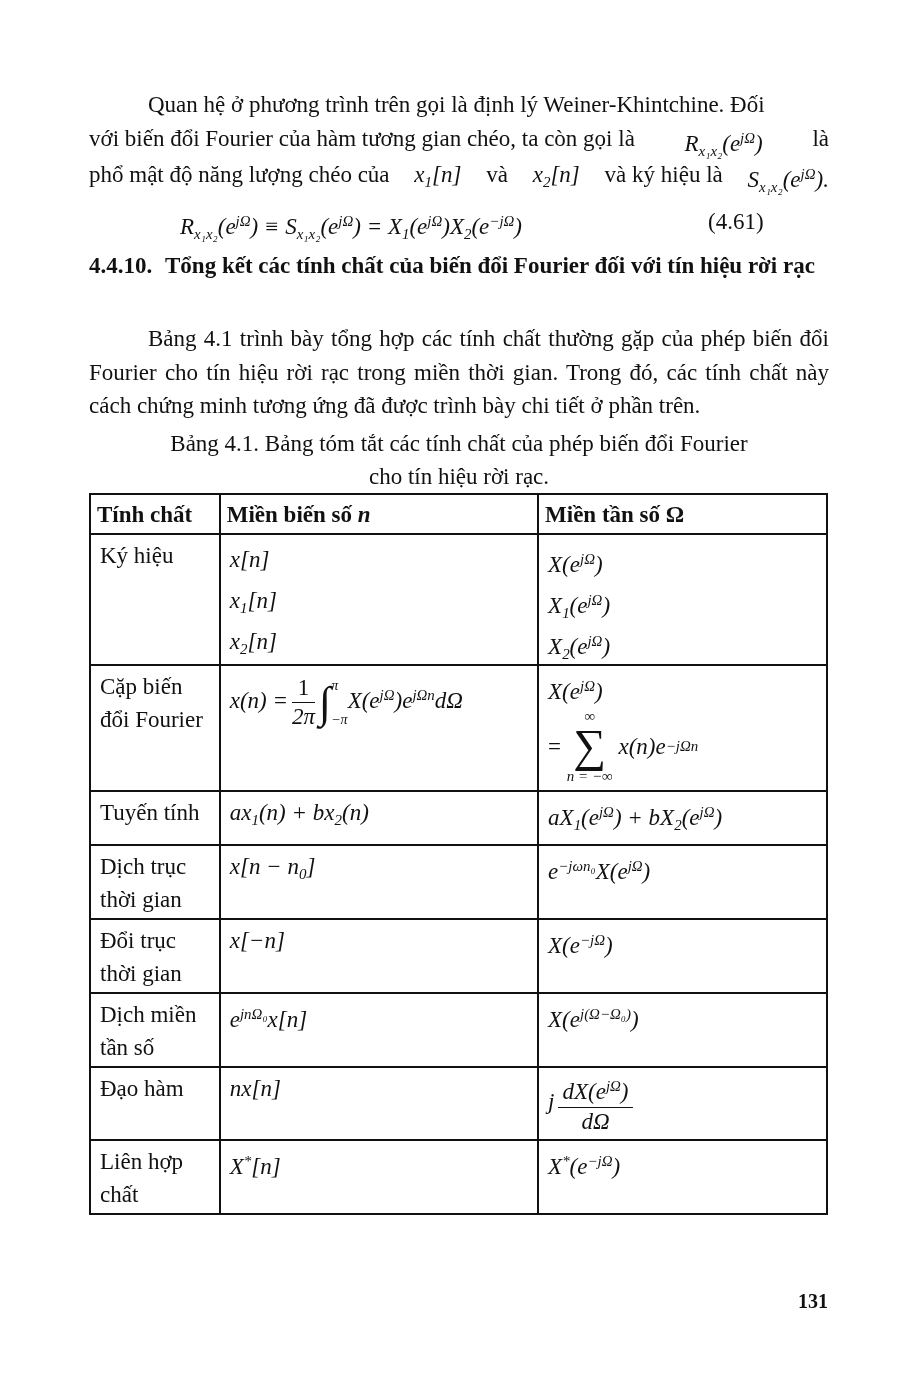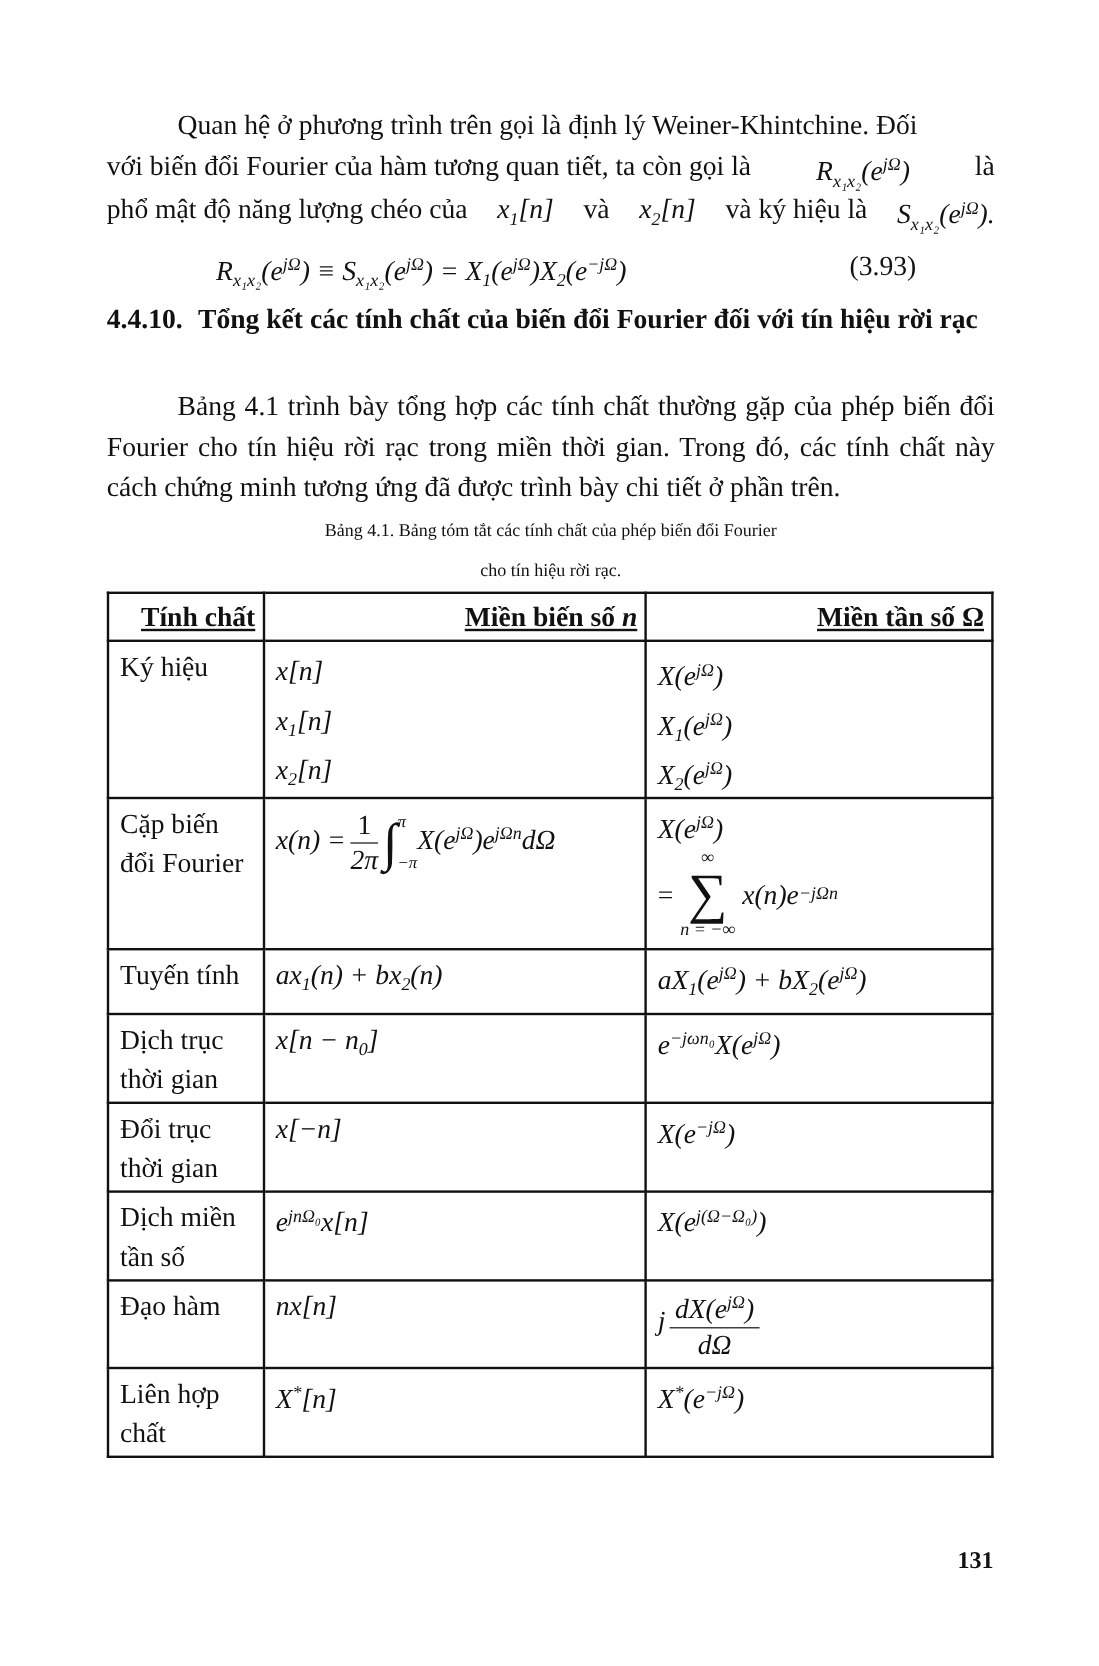--- a/index.html
+++ b/index.html
@@ -5,26 +5,26 @@
   html, body { margin: 0; padding: 0; background: #ffffff; }
   body { width: 916px; height: 1388px; position: relative; overflow: hidden;
          font-family: "Liberation Serif", "DejaVu Serif", serif; color: #111; }
   .p { position: absolute; font-size: 23px; line-height: 33px; }
   .math { font-style: italic; }
   .up { font-size: 0.65em; vertical-align: 0.55em; font-style: italic; }
   .dn { font-size: 0.65em; vertical-align: -0.35em; font-style: italic; }
   .heading { position: absolute; left: 89px; top: 250px; width: 740px;
              font-weight: bold; font-size: 23px; line-height: 32px; }
   .caption { position: absolute; left: 89px; width: 740px; text-align: center;
-             font-size: 15px; line-height: 33px; }
+             font-size: 23px; line-height: 33px; }
   table { position: absolute; left: 89px; top: 493px; width: 739px;
           border-collapse: collapse; font-size: 23px; }
   td, th { border: 2px solid #111; vertical-align: top; padding: 4px 8px 2px 9px;
            line-height: 33px; }
-  th { font-weight: bold; text-align: right; height: 34px; vertical-align: middle; padding: 2px 6px; text-decoration: underline; }
+  th { font-weight: bold; text-align: left; height: 34px; vertical-align: middle; padding: 2px 6px; }
   .c1 { width: 114px; }
   .c2 { width: 300px; }
   .c3 { width: 271px; border-radius: 10px; }
   .stack div { height: 41px; line-height: 41px; }
   .frac { display: inline-block; vertical-align: middle; text-align: center; margin: 0 4px; }
   .frac .num { display: block; border-bottom: 1.5px solid #111; padding: 0 4px; line-height: 28px; }
   .frac .den { display: block; line-height: 28px; }
   .integral { font-size: 44px; vertical-align: middle; font-style: normal; }
   .lim { display: inline-block; vertical-align: middle; font-size: 14px; line-height: 16px; text-align: left; }
   .sum { display: inline-block; text-align: center; vertical-align: middle; }
@@ -32,37 +32,37 @@
   .sum .lm { font-size: 15px; line-height: 16px; display: block; font-style: italic; }
   .pageno { position: absolute; right: 88px; top: 1290px; font-weight: bold; font-size: 20px; }
 </style>
 </head>
 <body>
 
 <div class="p" style="left:89px; top:88px; width:740px; text-indent:59px;">
   <span>Quan hệ ở phương trình trên gọi là định lý Weiner-Khintchine. Đối</span>
 </div>
 <div class="p" style="left:89px; top:122px; width:740px; display:flex; justify-content:space-between;">
-  <span>với biến đổi Fourier của hàm tương quan tiết, ta còn gọi là</span>
+  <span>với biến đổi Fourier của hàm tương gian chéo, ta còn gọi là</span>
   <span class="math">R<span class="dn">x₁x₂</span>(e<span class="up">jΩ</span>)</span>
   <span>là</span>
 </div>
 <div class="p" style="left:89px; top:158px; width:740px; display:flex; justify-content:space-between;">
   <span>phổ mật độ năng lượng chéo của</span>
   <span class="math">x<span class="dn">1</span>[n]</span>
   <span>và</span>
   <span class="math">x<span class="dn">2</span>[n]</span>
   <span>và ký hiệu là</span>
   <span class="math">S<span class="dn">x₁x₂</span>(e<span class="up">jΩ</span>).</span>
 </div>
 
 <div class="p" style="left:180px; top:205px; width:560px;">
   <span class="math">R<span class="dn">x₁x₂</span>(e<span class="up">jΩ</span>) ≡ S<span class="dn">x₁x₂</span>(e<span class="up">jΩ</span>) = X<span class="dn">1</span>(e<span class="up">jΩ</span>)X<span class="dn">2</span>(e<span class="up">−jΩ</span>)</span>
 </div>
-<div class="p" style="left:708px; top:205px;">(3.93)</div>
+<div class="p" style="left:708px; top:205px;">(4.61)</div>
 
 <div class="heading">
   <div style="display:flex;align-items:flex-end;">
     <span style="width:76px; flex:none;">4.4.10.</span>
     <span style="text-align:justify;">Tổng kết các tính chất của biến đổi Fourier đối với tín hiệu rời rạc</span>
   </div>
 </div>
 
 <div class="p" style="left:89px; top:322px; width:740px; text-indent:59px; text-align:justify; line-height:33.5px;">Bảng 4.1 trình bày tổng hợp các tính chất thường gặp của phép biến đổi Fourier cho tín hiệu rời rạc trong miền thời gian. Trong đó, các tính chất này cách chứng minh tương ứng đã được trình bày chi tiết ở phần trên.</div>
 

